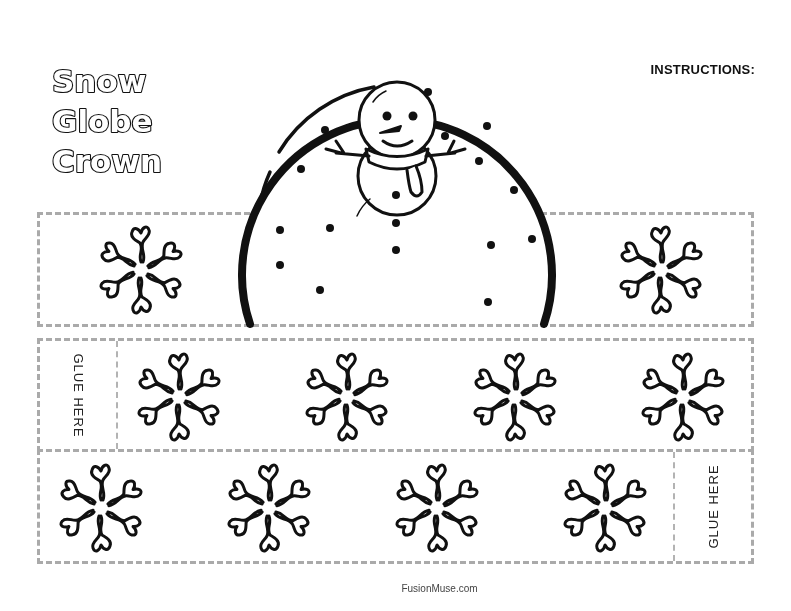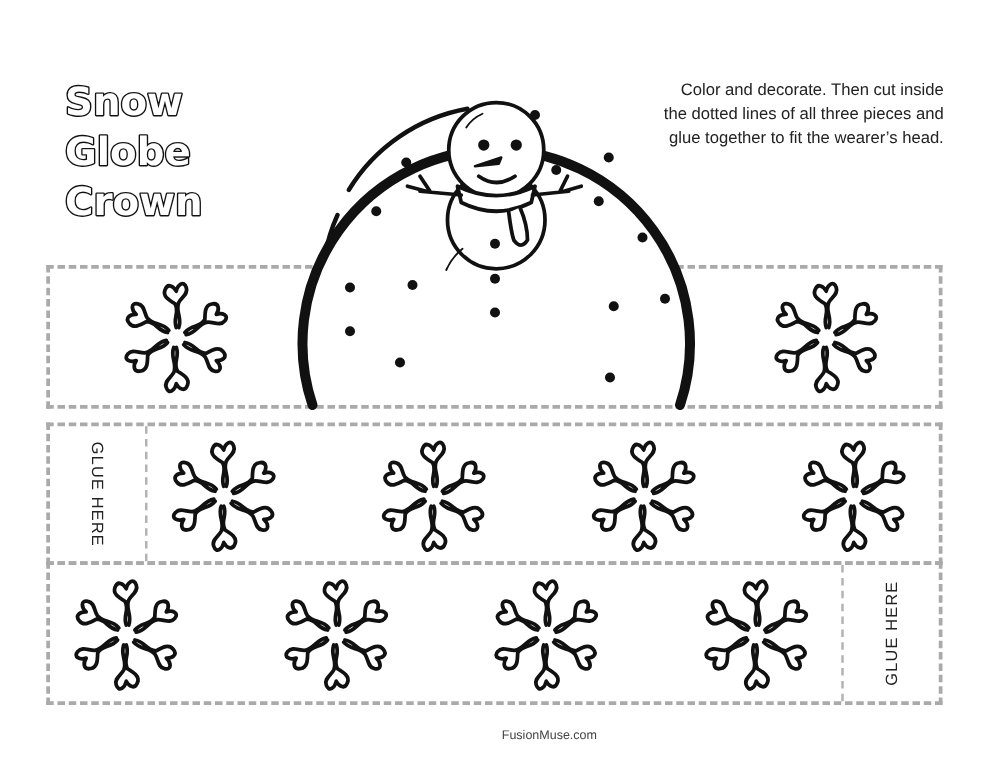--- a/index.html
+++ b/index.html
@@ -40,21 +40,21 @@
   <svg width="140" height="120" viewBox="0 0 140 120">
     <g font-family="DejaVu Sans, sans-serif" font-weight="bold" font-size="31" fill="#fff" stroke="#111" stroke-width="2.2" paint-order="stroke" stroke-linejoin="round">
       <text x="2" y="30">Snow</text>
       <text x="2" y="70">Globe</text>
       <text x="2" y="110">Crown</text>
     </g>
   </svg>
 </h1>
 
 <div class="instructions">
-  <div class="bd">Color and decorate. Then cut inside the dotted lines of all three pieces and glue together to fit the wearer’s head.</div>
+  <div class="hd">INSTRUCTIONS:</div>
 </div>
 
 <div class="strip" style="left:37px;top:212px;width:717px;height:115px;"></div>
 
 <svg class="globe" viewBox="0 0 322 276">
   <path d="M14,270 A155,155 0 1 1 308,270" fill="#fff" stroke="#111" stroke-width="8" stroke-linecap="round"></path>
   <path d="M24,150 A140,140 0 0 1 34,118" fill="none" stroke="#111" stroke-width="3.5" stroke-linecap="round"></path>
   <path d="M43,98 A140,140 0 0 1 138,33" fill="none" stroke="#111" stroke-width="3.5" stroke-linecap="round"></path>
   <g fill="#111">
     <circle cx="192" cy="38" r="4"></circle>

